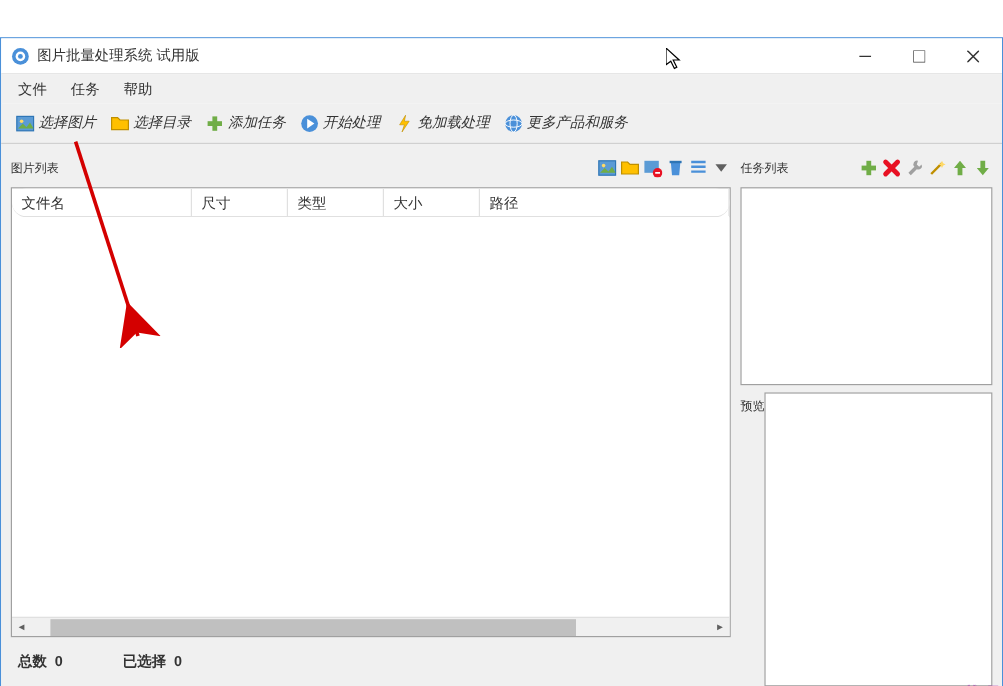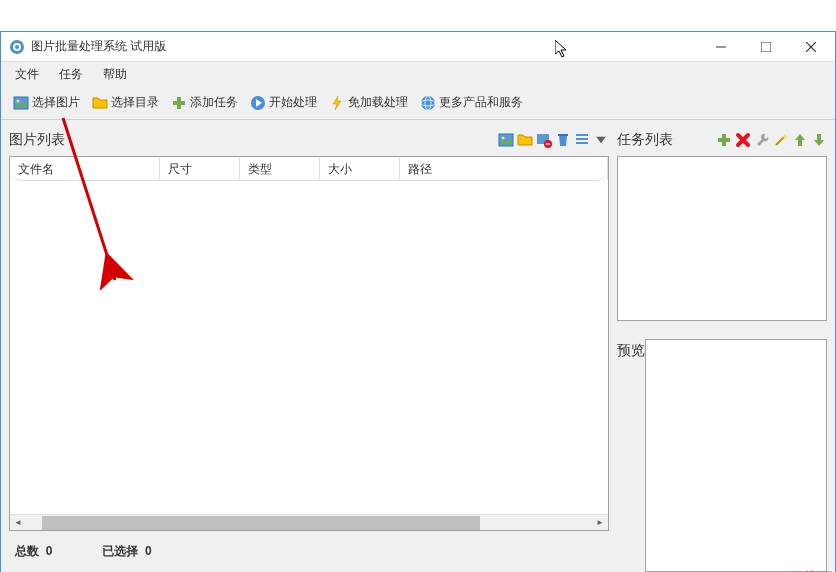--- a/index.html
+++ b/index.html
@@ -8,29 +8,29 @@
 .window { width: 836px; height: 572px; border: 1px solid #4a90d9; background: #fff; position: relative; margin-top: 31px; }
 .titlebar { height: 30px; background: #fff; display: flex; align-items: center; padding: 0 2px 0 8px; border-bottom: 1px solid #e0e0e0; }
 .titlebar-icon { width: 16px; height: 16px; margin-right: 6px; }
 .titlebar-text { flex: 1; font-size: 12px; color: #333; }
 .win-btn { width: 45px; height: 28px; display: flex; align-items: center; justify-content: center; color: #333; }
 
 .menubar { height: 24px; background: #f0f0f0; display: flex; align-items: center; padding: 0 4px; }
 .menu-item { padding: 1px 10px; color: #333; }
 
 .toolbar { height: 34px; background: #f0f0f0; display: flex; align-items: center; padding: 0 8px; border-bottom: 1px solid #d0d0d0; gap: 4px; }
-.tool-btn { display: flex; align-items: center; gap: 3px; padding: 3px 4px; color: #333; }
+.tool-btn { display: flex; align-items: center; gap: 3px; padding: 3px 4px; color: #333; font-style: italic; }
 .tool-icon { width: 16px; height: 16px; display: inline-flex; align-items: center; justify-content: center; }
 
 .content { display: flex; height: calc(100% - 110px); padding: 8px; gap: 8px; background: #f0f0f0; }
 .left-panel { flex: 1; display: flex; flex-direction: column; }
-.right-panel { width: 210px; display: flex; flex-direction: column; gap: 18px; }
+.right-panel { width: 210px; display: flex; flex-direction: column; gap: 6px; }
 
 .panel-header { display: flex; align-items: center; justify-content: space-between; height: 24px; margin-bottom: 4px; }
-.panel-title { font-size: 14px; color: #333; }
+.panel-title { font-size: 10px; color: #333; }
 .panel-icons { display: flex; gap: 3px; align-items: center; }
 .mini-icon { width: 16px; height: 16px; display: inline-flex; align-items: center; justify-content: center; }
 
 .file-list { flex: 1; background: #fff; border: 1px solid #a0a0a0; display: flex; flex-direction: column; overflow: hidden; }
 .file-header { display: flex; height: 24px; background: #fff; border-bottom: 1px solid #e0e0e0; border-radius: 12px; }
 .fh { padding: 4px 8px; border-right: 1px solid #e0e0e0; color: #333; }
 .file-body { flex: 1; background: #fff; }
 .hscroll { height: 16px; background: #f0f0f0; display: flex; align-items: center; border-top: 1px solid #e0e0e0; }
 .hscroll-track { flex: 1; height: 14px; background: #f0f0f0; position: relative; margin: 0 16px; }
 .hscroll-thumb { position: absolute; left: 0; width: 82%; height: 100%; background: #c0c0c0; }

